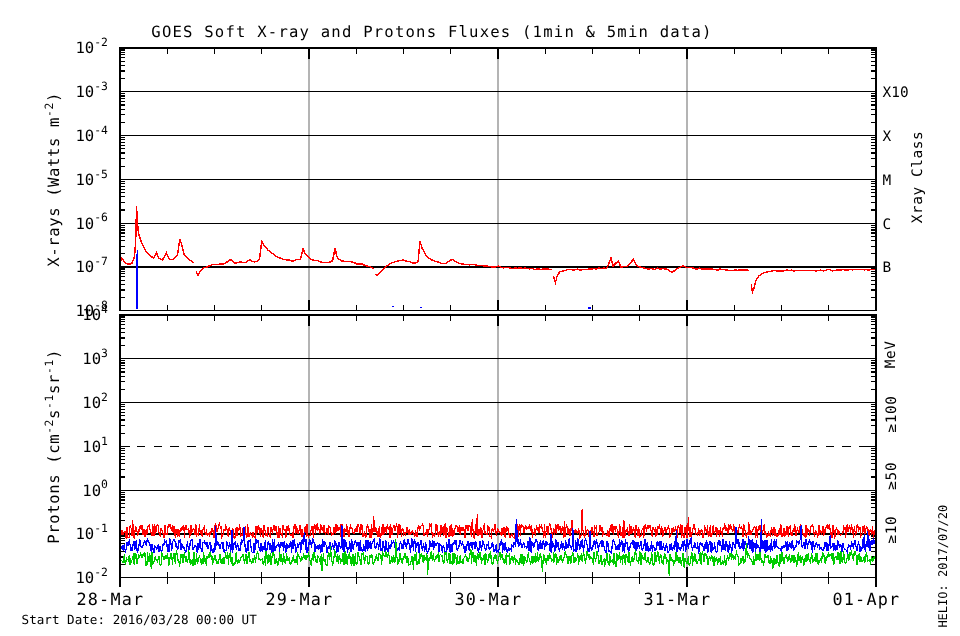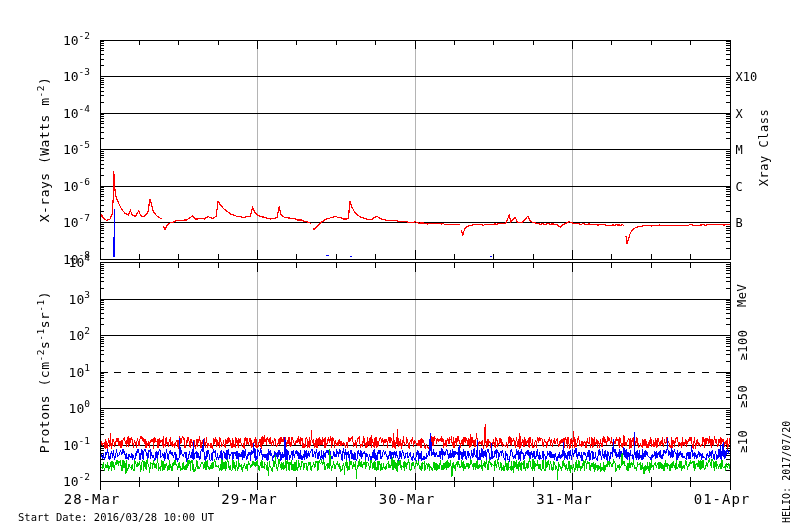--- a/index.html
+++ b/index.html
@@ -17,20 +17,21 @@
   .stamp{
     position:absolute;left:781px;top:523px;font-size:10px;white-space:nowrap;
     transform-origin:0 0;transform:rotate(-90deg);
   }
   svg text{font-family:"DejaVu Sans Mono","Liberation Mono",monospace;fill:#000;}
 </style>
 </head>
 <body>
 
 <div class="stage">
+  <div class="title">GOES Soft X-ray and Protons Fluxes   (1min &amp; 5min data)</div>
   <svg id="plot" width="800" height="530" viewBox="0 0 800 530" xmlns="http://www.w3.org/2000/svg">
       <clipPath id="clipTop">
         <rect x="100" y="40" width="630" height="219"></rect>
       </clipPath>
       <clipPath id="clipBot">
         <rect x="100" y="262.5" width="630" height="219"></rect>
       </clipPath>
       <line x1="257.5" y1="40" x2="257.5" y2="259" stroke="#b4b4b4" stroke-width="1" shape-rendering="crispEdges"></line>
       <line x1="257.5" y1="262.5" x2="257.5" y2="481.5" stroke="#b4b4b4" stroke-width="1" shape-rendering="crispEdges"></line>
       <line x1="415" y1="40" x2="415" y2="259" stroke="#b4b4b4" stroke-width="1" shape-rendering="crispEdges"></line>
@@ -395,15 +396,15 @@
       <text transform="translate(746,295.35) rotate(-90)" text-anchor="middle" font-size="12" fill="#000" letter-spacing="0.5">MeV</text>
       <text transform="translate(747,344.99) rotate(-90)" text-anchor="middle" font-size="12" fill="#00cc00" letter-spacing="0.5">≥100</text>
       <text transform="translate(747,396.455) rotate(-90)" text-anchor="middle" font-size="12" fill="#0000ff" letter-spacing="0.5">≥50</text>
       <text transform="translate(747,441.35) rotate(-90)" text-anchor="middle" font-size="12" fill="#ff0000" letter-spacing="0.5">≥10</text>
       <text x="92" y="504" text-anchor="middle" font-size="14" letter-spacing="1">28-Mar</text>
       <text x="249.5" y="504" text-anchor="middle" font-size="14" letter-spacing="1">29-Mar</text>
       <text x="407" y="504" text-anchor="middle" font-size="14" letter-spacing="1">30-Mar</text>
       <text x="564.5" y="504" text-anchor="middle" font-size="14" letter-spacing="1">31-Mar</text>
       <text x="722" y="504" text-anchor="middle" font-size="14" letter-spacing="1">01-Apr</text>
     </svg>
-  <div class="footer">Start Date: 2016/03/28 10:00 UT</div>
+  <div class="footer">Start Date: 2016/03/28 00:00 UT</div>
   <div class="stamp">HELIO: 2017/07/20</div>
 </div>
 
 </body></html>

